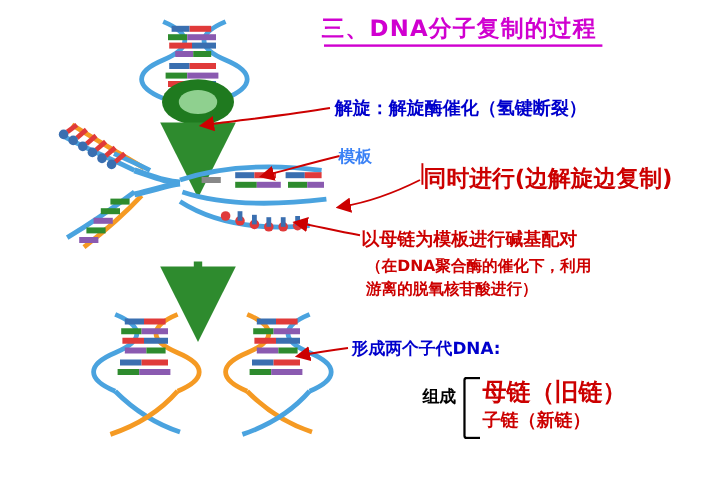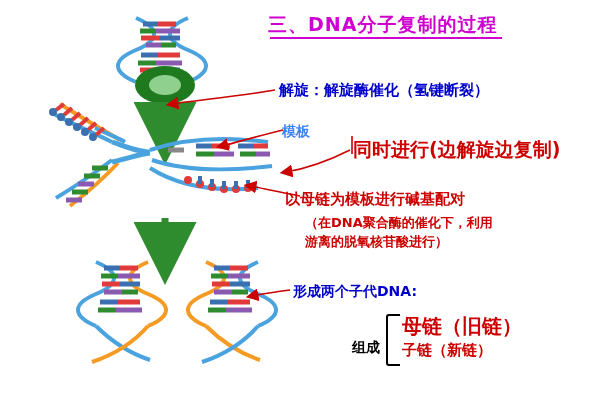--- a/index.html
+++ b/index.html
@@ -49,21 +49,21 @@
     font-size: 14px;
     color: #3b82f6;
   }
   #lbl-tongshi {
     left: 353px;
     top: 139px;
     font-size: 19px;
     color: #cc0000;
   }
   #lbl-yimulian {
-    left: 285px;
+    left: 301px;
     top: 191px;
     font-size: 15px;
     color: #cc0000;
   }
   #lbl-paren1 {
     left: 305px;
     top: 216px;
     font-size: 13px;
     color: #cc0000;
   }
@@ -77,21 +77,20 @@
     left: 293px;
     top: 283px;
     font-size: 14px;
     color: #0000cc;
   }
   #lbl-zucheng {
     left: 352px;
     top: 323px;
     font-size: 14px;
     color: #000000;
-    margin-top: 16px;
   }
   #lbl-mulian {
     left: 402px;
     top: 315px;
     font-size: 20px;
     color: #cc0000;
   }
   #lbl-zilian {
     left: 402px;
     top: 343px;

